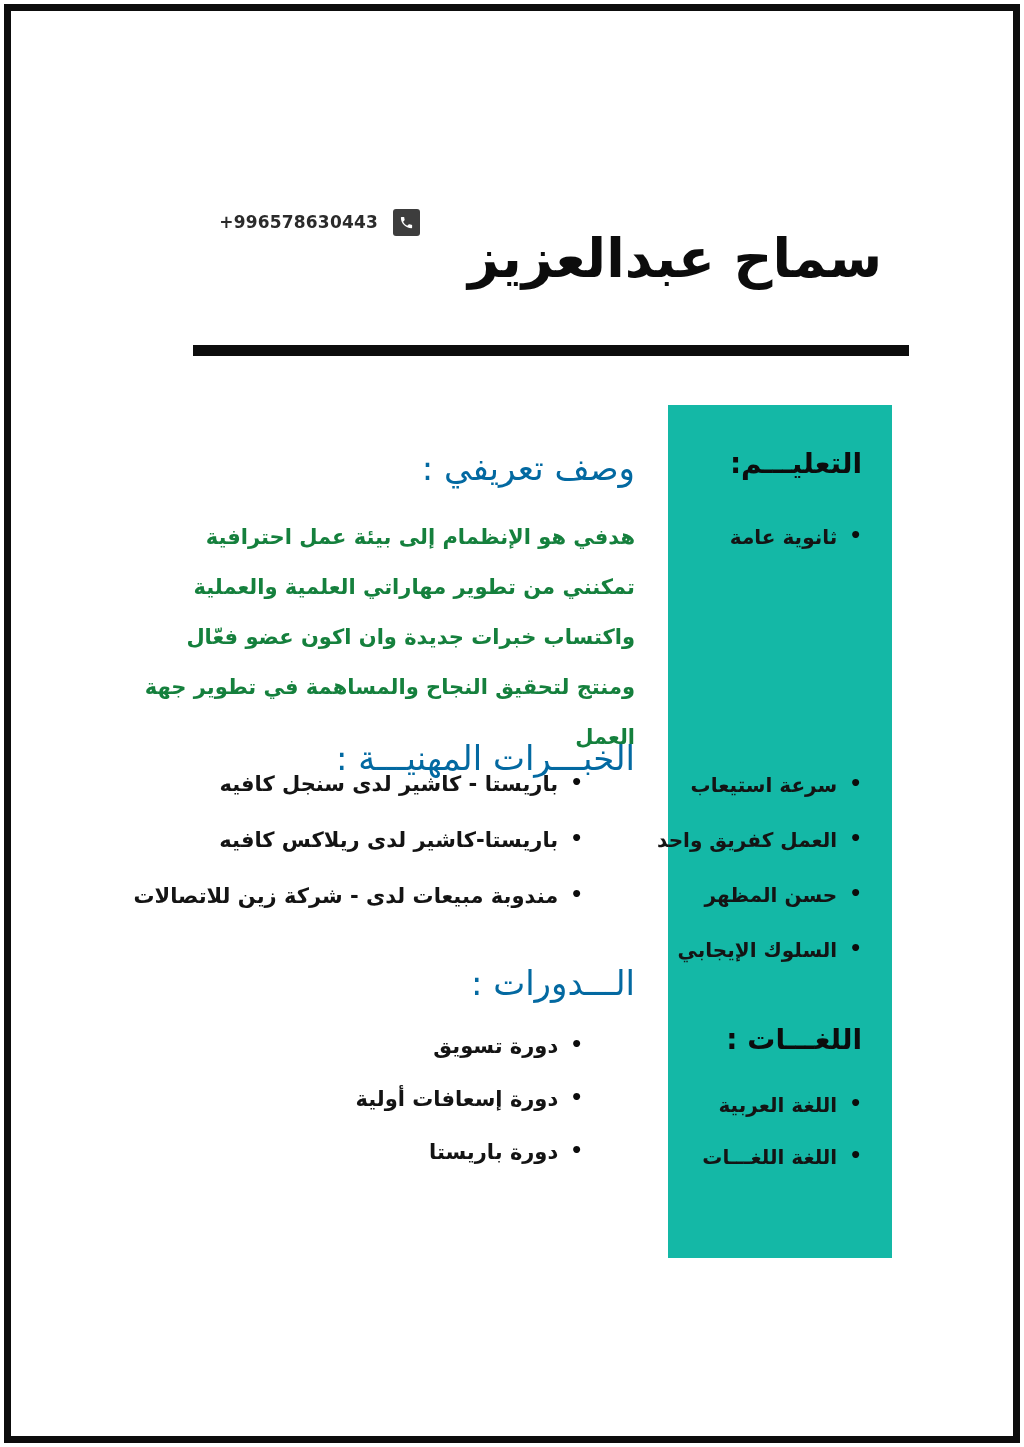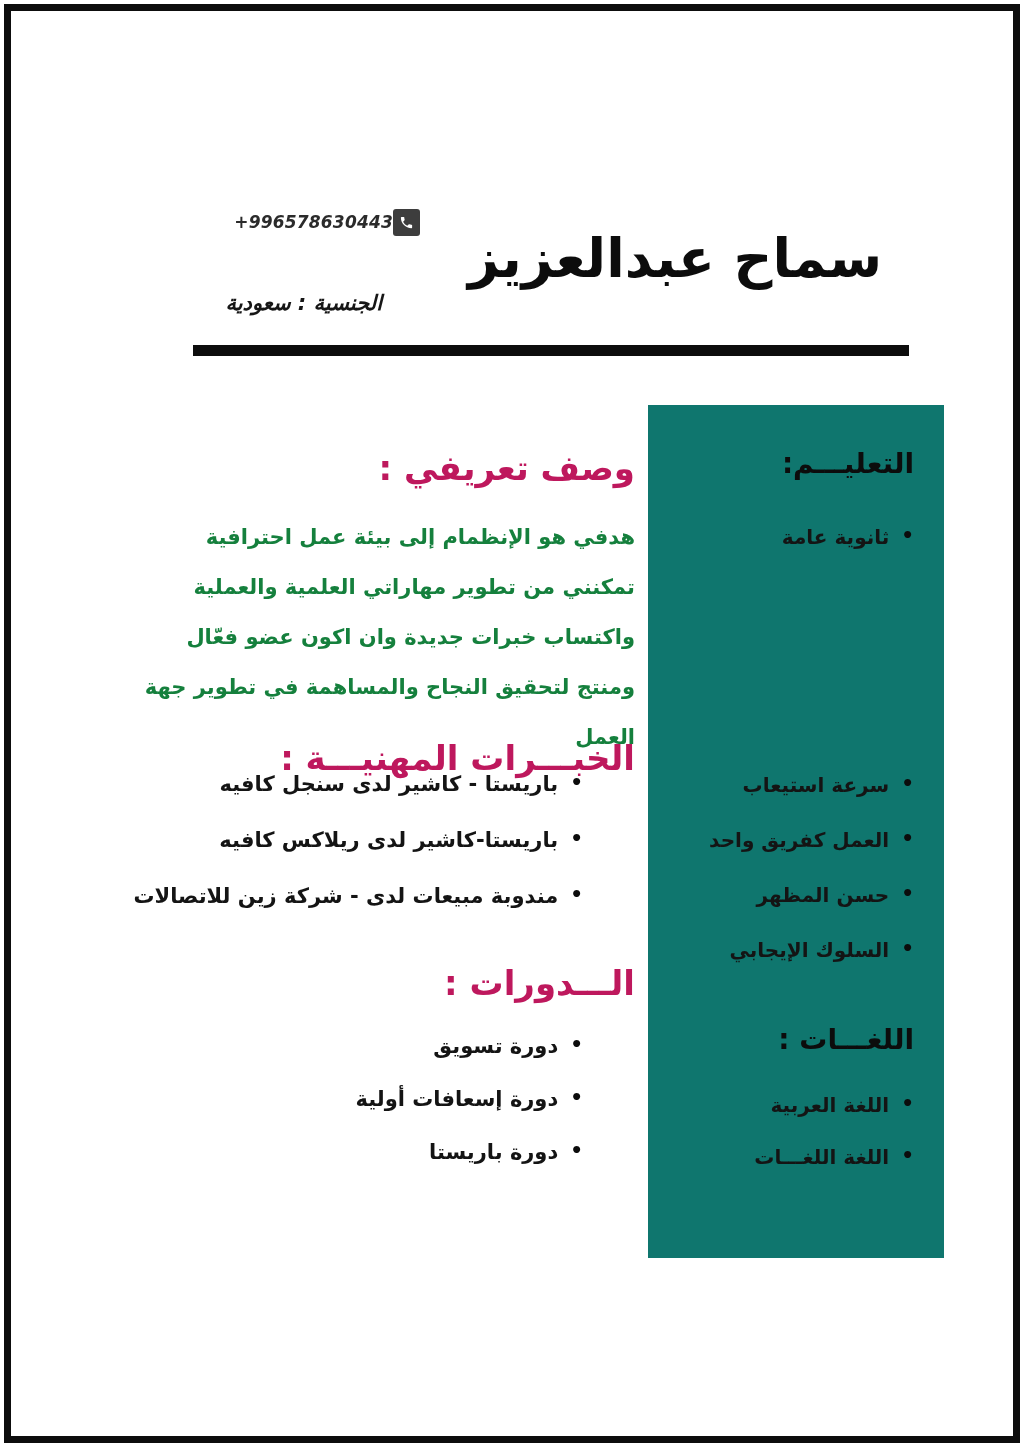--- a/index.html
+++ b/index.html
@@ -14,21 +14,21 @@
   
   #frame{
     position:absolute;left:4px;top:4px;right:4px;bottom:4px;
     border:7px solid #0d0d0d;
     pointer-events:none;
   }
 
   
   .contact-row{
     position:absolute;left:178px;width:242px;height:30px;
-    display:flex;align-items:center;justify-content:flex-end;gap:0;font-style:italic;
+    display:flex;align-items:center;justify-content:flex-end;gap:15px;
   }
   .contact-text{
     font-size:17px;font-weight:bold;color:#2b2b2b;letter-spacing:.2px;
     white-space:nowrap;
   }
   .icon-box{
     width:27px;height:27px;border-radius:3px;background:#3d3d3d;
     display:flex;align-items:center;justify-content:center;flex:0 0 auto;
   }
   .icon-box svg{width:15px;height:15px;fill:#ffffff;}
@@ -44,22 +44,22 @@
     direction:rtl;font-size:54px;font-weight:bold;color:#0c0c0c;
     white-space:nowrap;
   }
   #divider{
     position:absolute;left:193px;top:345px;width:716px;height:11px;
     background:#0d0d0d;
   }
 
   
   #sidebar{
-    position:absolute;left:648px;top:405px;width:296px;height:853px;
-    background:#0f766e;direction:rtl;
+    position:absolute;left:668px;top:405px;width:224px;height:853px;
+    background:#14b8a6;direction:rtl;
   }
   .side-title{
     position:absolute;right:30px;left:10px;
     font-size:28px;font-weight:bold;color:#0c0c0c;text-align:right;
     white-space:nowrap;
   }
   .side-list{position:absolute;right:30px;left:8px;display:flex;flex-direction:column;}
   .li{
     display:flex;align-items:baseline;gap:12px;direction:rtl;text-align:right;
   }
@@ -73,21 +73,21 @@
   #skills-list{top:368px;gap:31px;}
   #langs-title{top:618px;}
   #langs-list{top:688px;gap:28px;}
 
   
   #main{
     position:absolute;left:128px;top:0;width:507px;direction:rtl;text-align:right;
   }
   .main-title{
     position:absolute;right:0;left:0;
-    font-size:34px;font-weight:bold;color:#be185d;text-align:right;
+    font-size:34px;font-weight:normal;color:#0369a1;text-align:right;
     white-space:nowrap;
   }
   #about-title{top:448px;}
   #about-para{
     position:absolute;top:512px;right:0;left:0;
     font-size:21px;font-weight:bold;color:#15803d;
     line-height:50px;text-align:right;
   }
   #exp-title{top:694px;margin-top:44px;}
   .main-list{position:absolute;right:52px;left:0;display:flex;flex-direction:column;}
@@ -105,23 +105,20 @@
   <div class="contact-row" id="row-phone">
     <span class="contact-text">+996578630443</span>
     <span class="icon-box">
       <svg viewBox="0 0 24 24">
           <path d="M6.62 10.79c1.44 2.83 3.76 5.15 6.59 6.59l2.2-2.2c.27-.27.67-.36 1.02-.24 1.12.37 2.33.57 3.57.57.55 0 1 .45 1 1V20c0 .55-.45 1-1 1-9.39 0-17-7.61-17-17 0-.55.45-1 1-1h3.5c.55 0 1 .45 1 1 0 1.25.2 2.45.57 3.57.11.35.03.74-.25 1.02l-2.2 2.2z"></path>
         </svg>
     </span>
   </div>
 
 
-  <div class="contact-row" id="row-nationality">
-    <span class="contact-text">الجنسية : سعودية</span>
-  </div>
 
   <div id="name">سماح عبدالعزيز</div>
 
   <div id="divider"></div>
 
   <div id="main">
 
     <div class="main-title" id="about-title">وصف تعريفي :</div>
     <div id="about-para">هدفي هو الإنظمام إلى بيئة عمل احترافية تمكنني من تطوير مهاراتي العلمية والعملية واكتساب خبرات جديدة وان اكون عضو فعّال ومنتج لتحقيق النجاح والمساهمة في تطوير جهة العمل</div>
 

